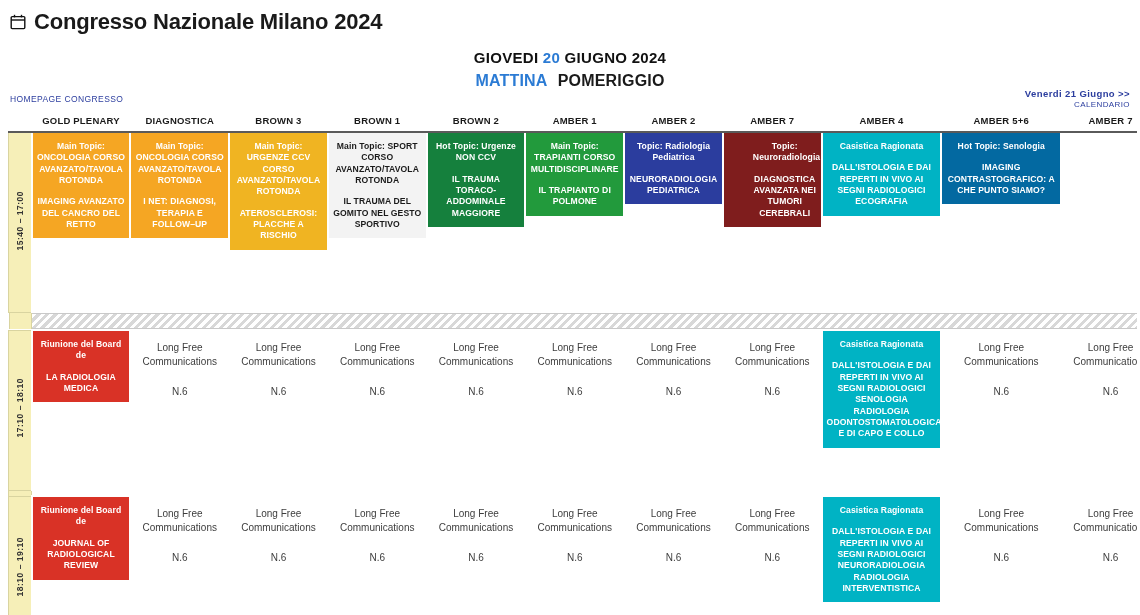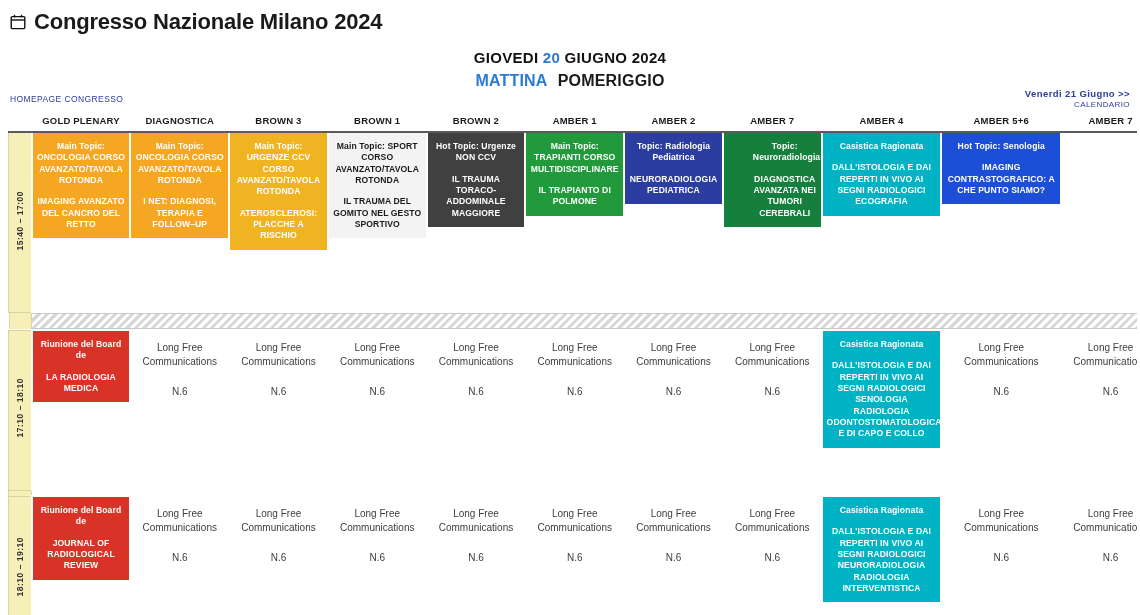--- a/index.html
+++ b/index.html
@@ -319,51 +319,51 @@
                 <span class="sub">ATEROSCLEROSI: PLACCHE A RISCHIO</span>
               </div>
             </td>
             <td class="cell">
               <div class="box dark-text" style="background: rgb(243, 243, 243);">
                 <span class="ttl">Main Topic: SPORT CORSO AVANZATO/TAVOLA ROTONDA</span>
                 <span class="sub">IL TRAUMA DEL GOMITO NEL GESTO SPORTIVO</span>
               </div>
             </td>
             <td class="cell">
-              <div class="box" style="background: #404040;">
+              <div class="box" style="background: #15803d;">
                 <span class="ttl">Hot Topic: Urgenze NON CCV</span>
                 <span class="sub">IL TRAUMA TORACO-ADDOMINALE MAGGIORE</span>
               </div>
             </td>
             <td class="cell">
               <div class="box" style="background: rgb(34, 154, 60);">
                 <span class="ttl">Main Topic: TRAPIANTI CORSO MULTIDISCIPLINARE</span>
                 <span class="sub">IL TRAPIANTO DI POLMONE</span>
               </div>
             </td>
             <td class="cell">
               <div class="box" style="background: rgb(43, 61, 158);">
                 <span class="ttl">Topic: Radiologia Pediatrica</span>
                 <span class="sub">NEURORADIOLOGIA PEDIATRICA</span>
               </div>
             </td>
             <td class="cell">
-              <div class="box" style="background: #15803d; padding-left: 29px;">
+              <div class="box" style="background: #7f1d1d; padding-left: 29px;">
                 <span class="ttl">Topic: Neuroradiologia</span>
                 <span class="sub">DIAGNOSTICA AVANZATA NEI TUMORI CEREBRALI</span>
               </div>
             </td>
             <td class="cell">
               <div class="box" style="background: rgb(0, 179, 196);">
                 <span class="ttl">Casistica Ragionata</span>
                 <span class="sub">DALL'ISTOLOGIA E DAI REPERTI IN VIVO AI SEGNI RADIOLOGICI ECOGRAFIA</span>
               </div>
             </td>
             <td class="cell">
-              <div class="box" style="background: #1d4ed8;">
+              <div class="box" style="background: #0369a1;">
                 <span class="ttl">Hot Topic: Senologia</span>
                 <span class="sub">IMAGING CONTRASTOGRAFICO: A CHE PUNTO SIAMO?</span>
               </div>
             </td>
             <td class="empty-cell"></td>
           </tr>
           <tr class="hatch">
             <td>
               <div class="hatch-time"></div>
             </td>

